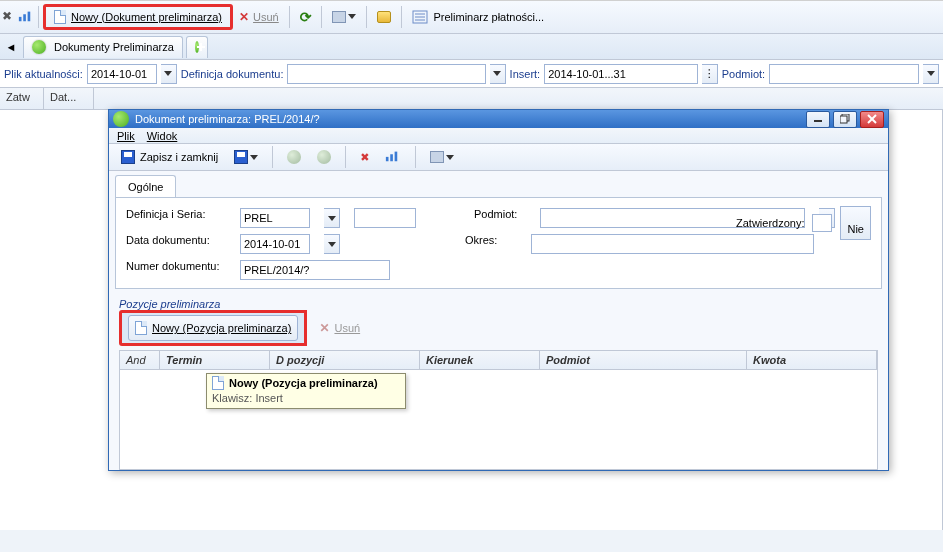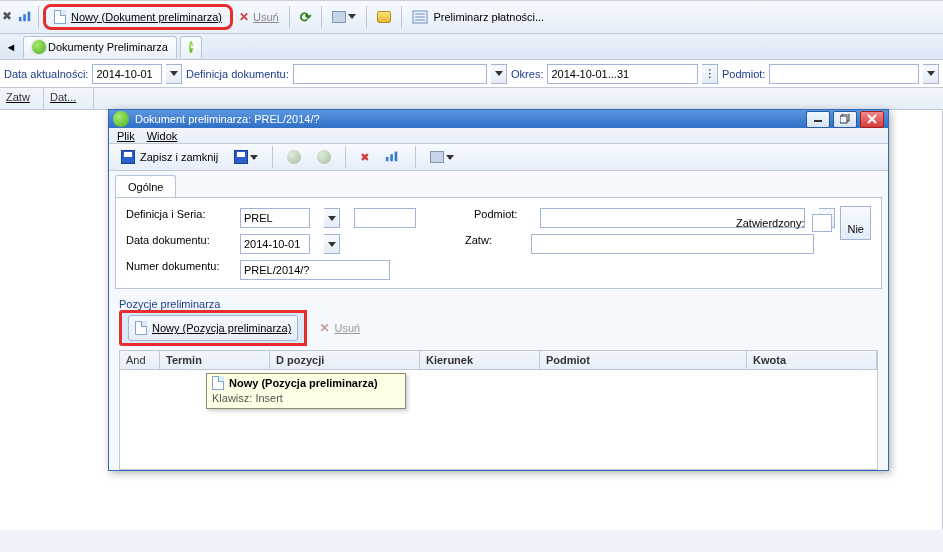--- a/index.html
+++ b/index.html
@@ -1,37 +1,37 @@
 <!DOCTYPE html>
 <html><head>
 <meta charset="utf-8">
 <style>
   * { box-sizing: border-box; font-family: Tahoma, sans-serif; font-size: 11px; }
   body { margin: 0; width: 943px; height: 552px; background: #eef3f9; overflow: hidden; position: relative; }
   .top-menu { height: 18px; padding-left: 30px; background: #f2f6fb; border-bottom: 1px solid #d0d0d0; line-height: 18px; color: #444; position: absolute; top: -17px; width: 100%;}
   .main-toolbar { height: 34px; background: linear-gradient(#f7faff, #e6eef8); border-bottom: 1px solid #c0c8d6; display: flex; align-items: center; padding-left: 2px; }
   .tb-sep { width: 1px; height: 22px; background: #c0c8d6; margin: 0 4px; }
-  .tb-btn { height: 26px; display: flex; align-items: center; padding: 0 6px; border-radius: 8px; cursor: pointer; }
+  .tb-btn { height: 26px; display: flex; align-items: center; padding: 0 6px; border-radius: 3px; cursor: pointer; }
   .red-box { border: 3px solid #e62e2e; }
   .icon { width: 16px; height: 16px; display: inline-block; flex-shrink: 0; }
   .icon svg { width: 16px; height: 16px; display: block; }
   .underline { text-decoration: underline; text-underline-offset: 1px; }
   .tab-strip { height: 26px; background: linear-gradient(#eaf1fa,#dde8f5); border-bottom: 1px solid #c0c8d6; display: flex; align-items: center; padding-left: 2px; gap: 3px; }
   .green-circle { width: 14px; height: 14px; border-radius: 50%; background: radial-gradient(circle at 35% 35%, #a6e96f, #4caf21); box-shadow: 0 0 2px rgba(0,0,0,0.3); }
-  .tab { height: 22px; background: linear-gradient(#fefefe,#e9f0f9); border: 1px solid #b7c5d9; border-bottom: none; border-radius: 3px 3px 0 0; padding: 0 8px; display: flex; align-items: center; gap: 2px; }
+  .tab { height: 22px; background: linear-gradient(#fefefe,#e9f0f9); border: 1px solid #b7c5d9; border-bottom: none; border-radius: 3px 3px 0 0; padding: 0 8px; display: flex; align-items: center; gap: 8px; }
   .plus-tab { width: 22px; justify-content: center; }
   .plus-tab .plus-ic { width:12px; height:12px; border-radius:50%; background: radial-gradient(circle at 35% 35%, #a6e96f,#4caf21); position:relative; }
   .plus-tab .plus-ic:before, .plus-tab .plus-ic:after { content:''; position:absolute; background:#fff; }
   .plus-tab .plus-ic:before { left:5px; top:2px; width:2px; height:8px; }
   .plus-tab .plus-ic:after { left:2px; top:5px; width:8px; height:2px; }
   .filter-bar { height: 28px; background: #fff; border-bottom: 1px solid #c0c8d6; display: flex; align-items: center; padding: 0 4px; gap: 4px; }
   .fb-label { color: #1b3d8e; white-space: nowrap; }
   .fb-input { height: 20px; border: 1px solid #9fb4d6; background: #fff; padding: 0 3px; color: #000; }
   .fb-dd { width: 16px; height: 20px; border: 1px solid #9fb4d6; border-left: none; background: linear-gradient(#f7faff,#e4ecf6); display:flex; align-items:center; justify-content:center; cursor:pointer; }
-  .grid-header { height: 22px; background: linear-gradient(#f2f6fb,#e6eef8); border-bottom: 1px solid #c0c8d6; display:flex;text-decoration:underline; }
+  .grid-header { height: 22px; background: linear-gradient(#f2f6fb,#e6eef8); border-bottom: 1px solid #c0c8d6; display:flex; }
   .gh-cell { border-right: 1px solid #c0c8d6; padding: 3px 6px; color:#333; }
   .grid-body { background:#fff; height:420px; border-right:1px solid #c0c8d6; }
 
   
   .popup { position: absolute; left: 108px; top: 109px; width: 781px; height: 362px; border: 1px solid #3069b5; box-shadow: 2px 2px 8px rgba(0,0,0,0.3); background: #f5f8fd; display:flex; flex-direction:column; }
   .popup-title { height: 26px; background: linear-gradient(#5a96e0,#2f6fc5); color:#fff; display:flex; align-items:center; padding: 0 4px; }
   .popup-title .title-ic { width:16px; height:16px; border-radius:50%; background: radial-gradient(circle at 35% 35%, #a6e96f,#4caf21); margin-right:6px; }
   .popup-title .win-btns { margin-left:auto; display:flex; gap:3px; }
   .win-btn { width:24px; height:17px; border:1px solid #2a5a9e; border-radius:2px; background:linear-gradient(#f3f7fd,#d4e3f5); display:flex; align-items:center; justify-content:center; cursor:pointer; }
   .win-btn.close { background: linear-gradient(#f28a8a,#d43a3a); border-color:#a52020; }
@@ -41,28 +41,28 @@
   .sub-tab { height:22px; padding:8px 12px; border:1px solid #b7c5d9; border-bottom:none; background:#fff; border-radius:3px 3px 0 0; display:flex; align-items:center; }
   .form-area { border:1px solid #b7c5d9; margin:0 6px; padding:10px 10px 2px 10px; background:#fff; position:relative; }
   .form-section-title { color:#1b3d8e; margin-bottom:6px; }
   .form-row { display:flex; align-items:flex-start; margin-bottom:6px; gap:14px; }
   .form-label { width:100px; color:#000; }
   .f-input { height:20px; border:1px solid #9fb4d6; padding:0 3px; background:#fff; }
   .dd-btn { width:16px; height:20px; border:1px solid #9fb4d6; border-left:none; background:linear-gradient(#f7faff,#e4ecf6); display:flex; align-items:center; justify-content:center; cursor:pointer; }
   .zatw { position:absolute; right:10px; top:8px; display:flex; align-items:center; gap:8px; }
   .zatw-box { width:20px; height:18px; border:1px solid #9fb4d6; background:#fff; }
   .nie-btn { height:20px; padding:16px 6px; border:1px solid #9fb4d6; background:linear-gradient(#f7faff,#e4ecf6); cursor:pointer; }
-  .section2-title { color:#1b3d8e; margin:9px 10px 2px 10px; }
+  .section2-title { color:#1b3d8e; margin:9px 10px 2px 10px;font-style:italic; }
 
   .pozycje-bar { height:32px; margin:0 10px; display:flex; align-items:center; gap:6px; position:relative; }
   .pozycje-bar .red-box { height: 36px; display:flex; align-items:center; padding:0 6px; position:relative; top:0; background:#dbe8f7; border-radius:3px 0 0 3px; }
   .pozycje-btn { height:26px; display:flex; align-items:center; gap:5px; padding:0 6px; cursor:pointer; }
 
   .inner-grid-hdr { height:22px; margin:6px 10px 0 10px; background:linear-gradient(#f2f6fb,#e6eef8); border:1px solid #c0c8d6; border-bottom:1px solid #c0c8d6; display:flex; }
-  .igh-cell { border-right:1px solid #c0c8d6; padding:3px 6px; font-weight:bold; color:#333; }
+  .igh-cell { border-right:1px solid #c0c8d6; padding:3px 6px; font-weight:bold; color:#333;font-style:italic; }
   .inner-grid-body { margin:0 10px; height:140px; border:1px solid #c0c8d6; border-top:none; background:#fff; position:relative; }
 
   .tooltip { position:absolute; left:206px; top:373px; width:200px; background:#ffffe5; border:1px solid #8c8c6e; padding:2px 5px 4px 5px; z-index:30; box-shadow:2px 2px 4px rgba(0,0,0,0.2); }
   .tooltip .tt-title { display:flex; align-items:center; gap:5px; font-weight:bold; margin-bottom:2px; }
   .tooltip .tt-sub { color:#555; }
 
   .chev-down { width:0; height:0; border-left:4px solid transparent; border-right:4px solid transparent; border-top:5px solid #333; }
   .x-del { color:#d43a3a; font-weight:bold; font-size:12px; }
   .folder-ic { width:14px; height:12px; background:linear-gradient(#ffe27a,#e8b83a); border:1px solid #b5901c; border-radius:2px; }
   .page-ic { width:12px; height:14px; background:#fff; border:1px solid #7fa4d6; position:relative; }
@@ -134,31 +134,31 @@
   <div class="tab">
     <span class="green-circle"></span>
     <span>Dokumenty Preliminarza</span>
   </div>
   <div class="tab plus-tab">
       <span class="plus-ic"></span>
     </div>
 </div>
 
 <div class="filter-bar">
-  <span class="fb-label">Data aktualności:</span>
+  <span class="fb-label">Plik aktualności:</span>
   <input class="fb-input" style="width: 70px;" value="2014-10-01">
   <span class="fb-dd">
       <span class="chev-down"></span>
     </span>
   <span class="fb-label">Definicja dokumentu:</span>
   <input class="fb-input" style="width: 200px;">
   <span class="fb-dd">
       <span class="chev-down"></span>
     </span>
-  <span class="fb-label">Okres:</span>
+  <span class="fb-label">Insert:</span>
   <input class="fb-input" style="width: 155px;" value="2014-10-01...31">
   <span class="fb-dd">⋮</span>
   <span class="fb-label">Podmiot:</span>
   <input class="fb-input" style="flex: 1 1 0%;">
   <span class="fb-dd">
       <span class="chev-down"></span>
     </span>
 </div>
 
 <div class="grid-header">
@@ -255,21 +255,21 @@
           <span class="chev-down"></span>
         </span>
     </div>
     <div class="form-row">
       <span class="form-label">Data dokumentu:</span>
       <input class="f-input" style="width: 70px;" value="2014-10-01">
       <span class="dd-btn">
           <span class="chev-down"></span>
         </span>
       <span style="width:97px"></span>
-      <span style="width:52px">Zatw:</span>
+      <span style="width:52px">Okres:</span>
       <input class="f-input" style="width: 283px;">
     </div>
     <div class="form-row">
       <span class="form-label">Numer dokumentu:</span>
       <input class="f-input" style="width: 150px;" value="PREL/2014/?">
     </div>
   </div>
 
   <div class="section2-title">Pozycje preliminarza</div>
 

